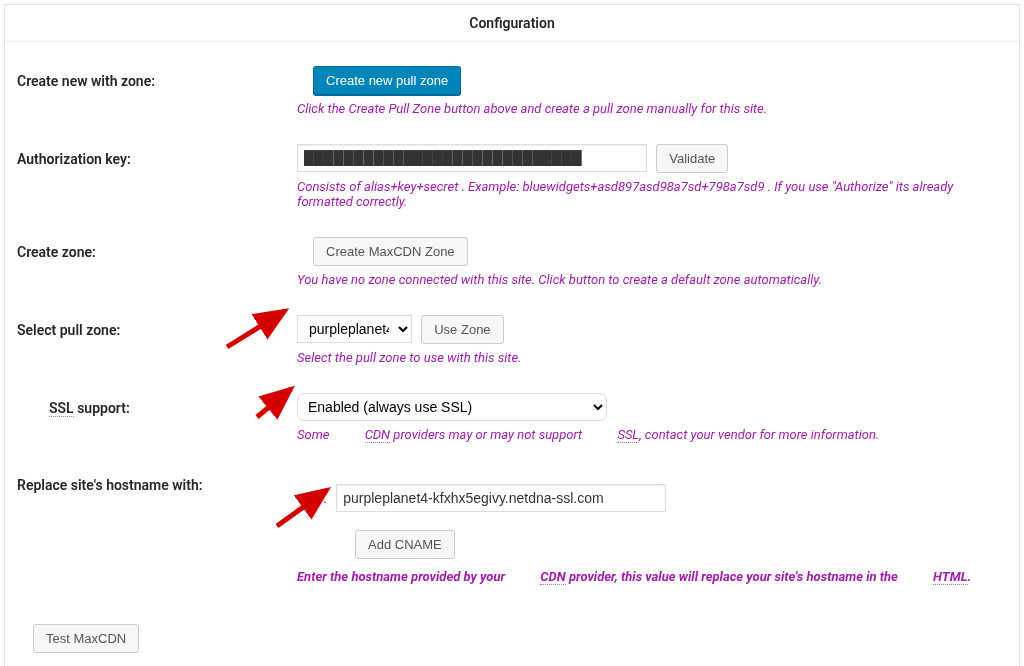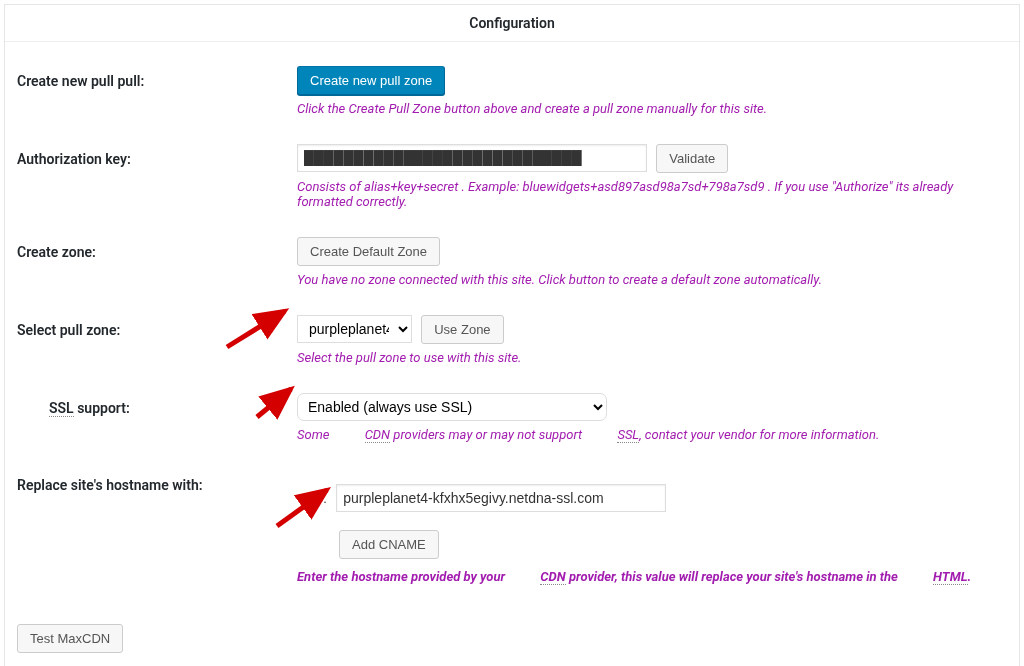--- a/index.html
+++ b/index.html
@@ -50,20 +50,21 @@
       font-size: 13px;
       line-height: 1;
       padding: 7px 12px;
       border-radius: 3px;
       border: 1px solid #ccc;
       background: #f7f7f7;
       color: #555;
       cursor: pointer;
       text-align: center;
       vertical-align: top;
+      margin-left: 16px;
     }
     .btn-primary {
       background: #0085ba;
       border-color: #0073aa #006799 #006799;
       color: #fff;
       box-shadow: 0 1px 0 #006799;
     }
     .desc {
       display: block;
       margin-top: 6px;
@@ -122,40 +123,40 @@
 <body>
 
 <div class="panel">
   <div class="panel-header">Configuration</div>
   <div class="panel-body">
 
     <table class="form-table">
 
       <tbody>
           <tr>
-        <th>Create new pull pull:</th>
+        <th>Create new with zone:</th>
         <td>
           <button class="btn btn-primary">Create new pull zone</button>
           <span class="desc">Click the Create Pull Zone button above and create a pull zone manually for this site.</span>
         </td>
       </tr>
 
       <tr>
         <th>Authorization key:</th>
         <td>
           <input type="text" class="auth-input" value="████████████████████████████" style="">
           <button class="btn" style="margin-left:6px;">Validate</button>
           <span class="desc">Consists of alias+key+secret . Example: bluewidgets+asd897asd98a7sd+798a7sd9 . If you use "Authorize" its already formatted correctly.</span>
         </td>
       </tr>
 
       <tr>
         <th>Create zone:</th>
         <td>
-          <button class="btn">Create Default Zone</button>
+          <button class="btn">Create MaxCDN Zone</button>
           <span class="desc">You have no zone connected with this site. Click button to create a default zone automatically.</span>
         </td>
       </tr>
 
       <tr>
         <th>Select pull zone:</th>
         <td>
           <div class="arrow" style="left:-72px; top:4px;">
             <svg width="70" height="48">
                   <defs>

